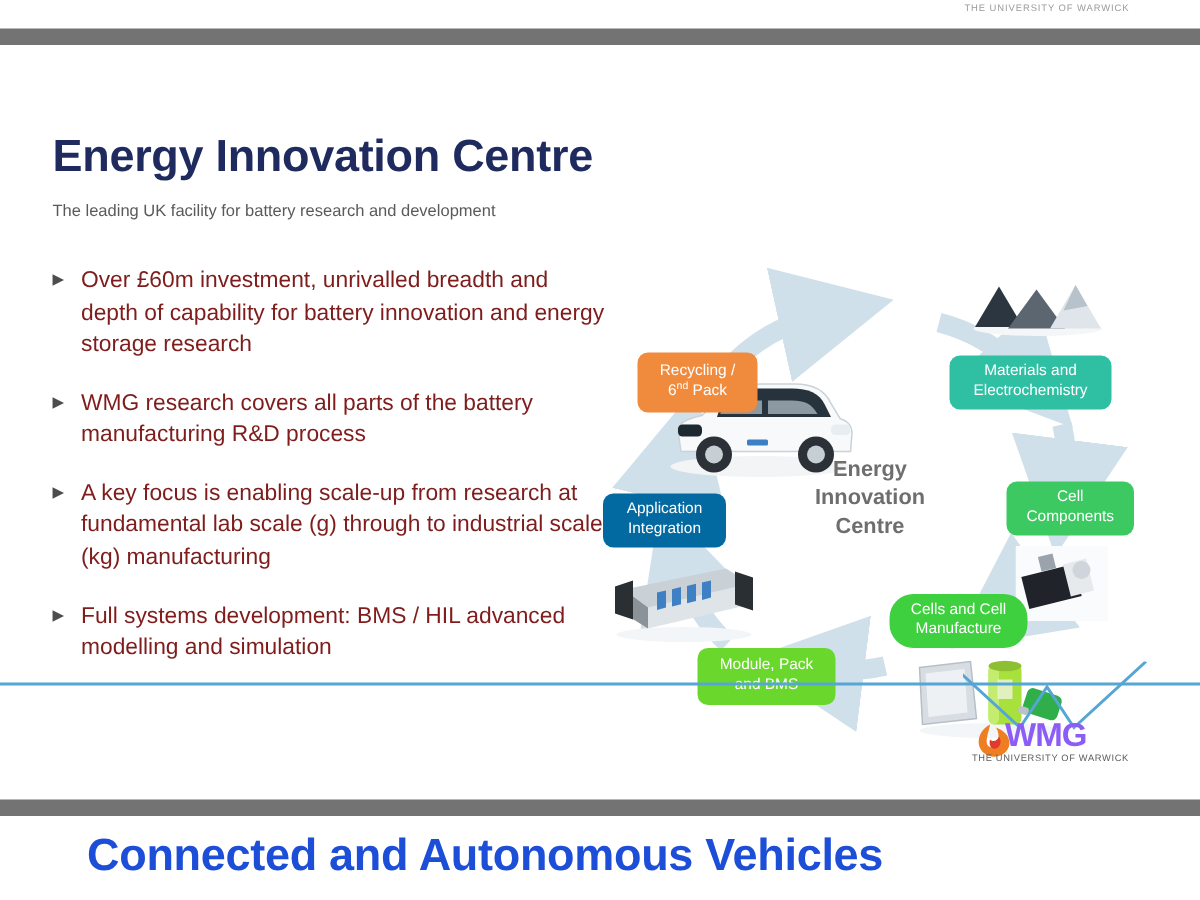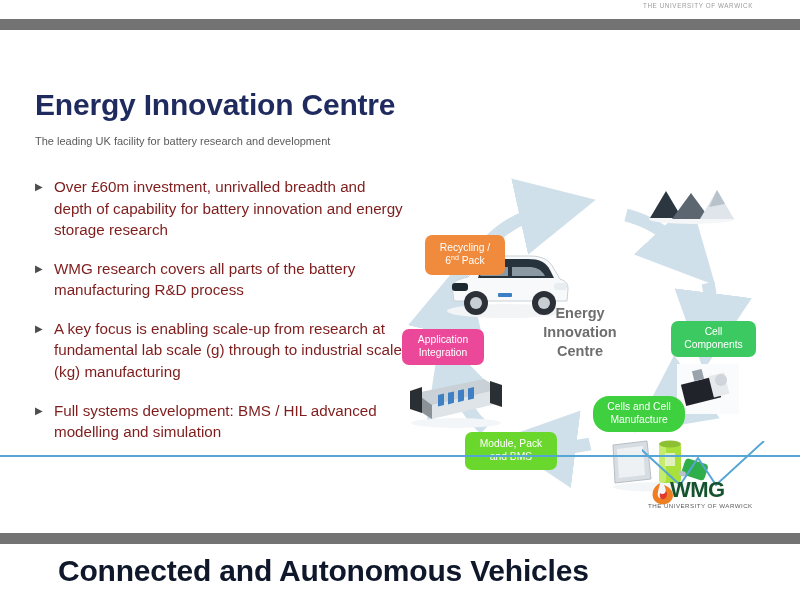--- a/index.html
+++ b/index.html
@@ -127,21 +127,21 @@
     box-sizing: border-box;
     display: flex;
     align-items: center;
     justify-content: center;
   }
   .n-raw        { left: 167px; top: 24px;  width: 77px;  height: 40px; background: #3c9fc4; }
   .n-materials  { left: 243px; top: 78px;  width: 108px; height: 36px; background: #2fc0a4; }
   .n-cellcomp   { left: 281px; top: 162px; width: 85px;  height: 36px; background: #3cc962; }
   .n-cellsmanu  { left: 203px; top: 237px; width: 92px;  height: 36px; background: #3fd03f; border-radius: 16px; }
   .n-module     { left: 75px;  top: 273px; width: 92px;  height: 38px; background: #6ad72d; }
-  .n-appint     { left: 12px;  top: 170px; width: 82px;  height: 36px; background: #ec4899; }
+  .n-appint     { left: 12px;  top: 170px; width: 82px;  height: 36px; background: #0369a1; }
   .n-recycling  { left: 35px;  top: 76px;  width: 80px;  height: 40px; background: #f08a3c; }
   .node sup { font-size: 7px; vertical-align: super; }
 
   
   .img-wrap { position: absolute; }
 
   
   .blue-rule {
     position: absolute;
     left: 0; top: 455px;
@@ -151,21 +151,21 @@
   .logo-area {
     position: absolute;
     right: 28px; top: 441px;
     width: 130px; height: 85px;
   }
   .wmg-text {
     position: absolute;
     left: 28px; top: 36px;
     font-size: 22px;
     font-weight: bold;
-    color: #14532d;
+    color: #8b5cf6;
     letter-spacing: -0.6px;
   }
   .wmg-uni {
     position: absolute;
     left: 6px; top: 61px;
     font-size: 6.2px;
     letter-spacing: 0.45px;
     color: #5c5c5c;
     white-space: nowrap;
   }
@@ -174,21 +174,21 @@
     position: absolute;
     left: 0; top: 533px;
     width: 800px; height: 11px;
     background: #737373;
   }
   .next-heading {
     position: absolute;
     left: 58px; top: 554px;
     font-size: 30px;
     font-weight: bold;
-    color: #0f172a;
+    color: #1d4ed8;
     letter-spacing: -0.2px;
     white-space: nowrap;
   }
 </style>
 </head>
 <body>
 
 <div id="slide">
 
   <div class="top-white"></div>
@@ -303,20 +303,21 @@
             <path d="M52,19.6 L58,18.2 L58,29.6 L52,31.2 Z"></path>
             <path d="M62,17.4 L68,16 L68,27.4 L62,29 Z"></path>
           </g>
           <path d="M4,20 L16,16 L16,42 L4,38 Z" fill="#2a2f33"></path>
           <path d="M84,10 L96,14 L96,36 L84,32 Z" fill="#2a2f33"></path>
         </svg>
       </div>
 
       <div class="centre-label">Energy Innovation Centre</div>
 
+      <div class="node n-materials">Materials and Electrochemistry</div>
       <div class="node n-cellcomp">Cell Components</div>
       <div class="node n-cellsmanu">Cells and Cell Manufacture</div>
       <div class="node n-module">Module, Pack and BMS</div>
       <div class="node n-appint">Application Integration</div>
       <div class="node n-recycling">
         <span>
           <span>Recycling / 6</span><sup>nd</sup><span> Pack</span>
         </span>
       </div>
 

